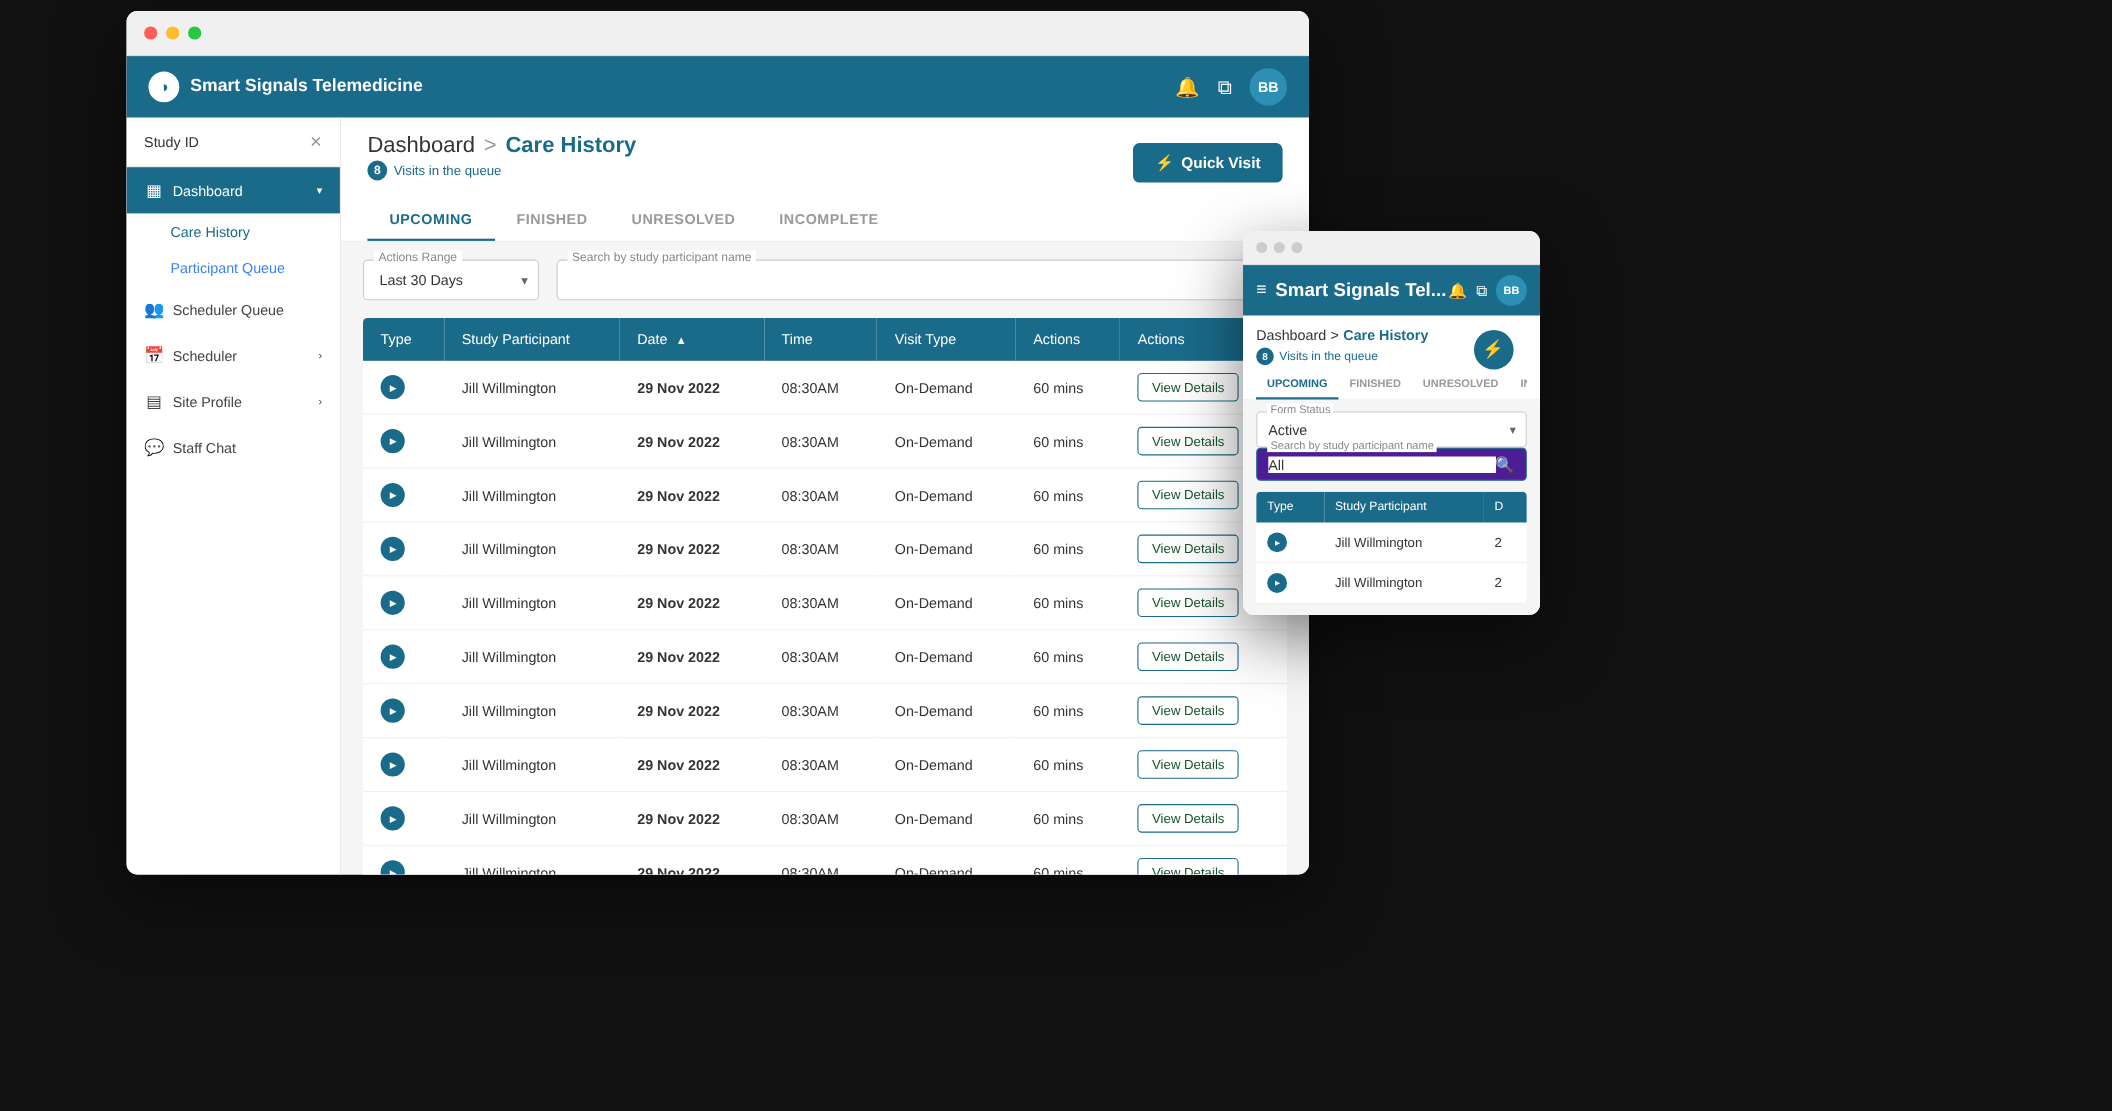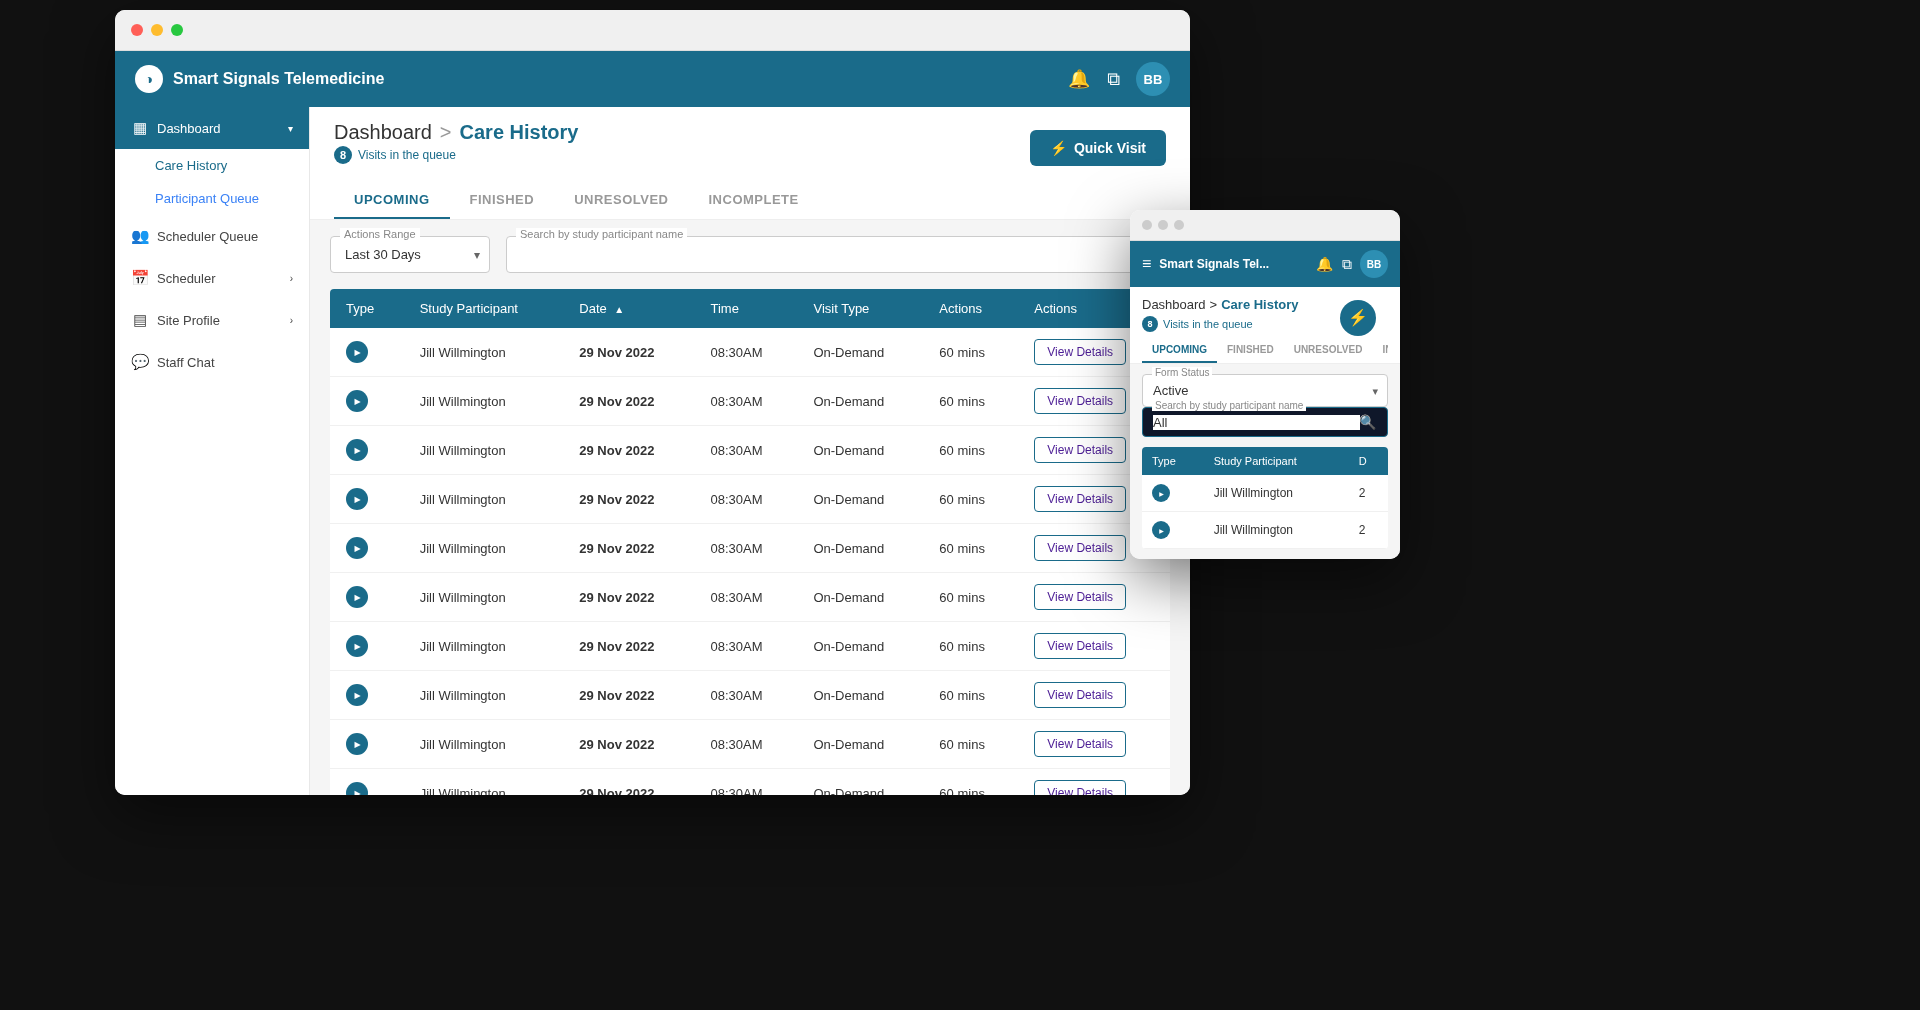--- a/index.html
+++ b/index.html
@@ -342,21 +342,21 @@
       justify-content: center;
     }
     .row-icon::after {
       content: '▶';
       color: #fff;
       font-size: 8px;
       margin-left: 1px;
     }
     .view-details-btn {
       background: #fff;
-      color: #4c1d95;
+      color: #14532d;
       border: 1px solid #1a6b8a;
       padding: 5px 12px;
       border-radius: 4px;
       font-size: 12px;
       cursor: pointer;
     }
     .sort-icon { margin-left: 4px; font-size: 10px; }
 
     
     .second-window {
@@ -392,21 +392,21 @@
       align-items: center;
       gap: 8px;
     }
     .hamburger {
       color: #fff;
       font-size: 16px;
       cursor: pointer;
     }
     .second-brand {
       color: #fff;
-      font-size: 12px;
+      font-size: 17px;
       font-weight: 600;
     }
     .second-navbar-right {
       display: flex;
       align-items: center;
       gap: 8px;
     }
     .second-nav-icon { color: #fff; font-size: 14px; }
     .second-avatar {
       width: 28px;
@@ -550,21 +550,21 @@
       font-size: 10px;
       color: #888;
       padding: 0 3px;
       z-index: 1;
     }
     .search-field-input-wrap {
       display: flex;
       align-items: center;
       border: 1px solid #1a6b8a;
       border-radius: 4px;
-      background: #0f172a;
+      background: #4c1d95;
       padding: 6px 10px;
     }
     .search-field-input {
       flex: 1;
       border: none;
       outline: none;
       font-size: 13px;
       color: #333;
     }
     .search-field-icon {
@@ -636,20 +636,24 @@
       <div class="navbar-right">
         <span class="nav-icon">🔔</span>
         <span class="nav-icon">⧉</span>
         <div class="avatar">BB</div>
       </div>
     </div>
 
     <div class="content-area">
 
       <div class="sidebar">
+        <div class="sidebar-study-id">
+          <span>Study ID</span>
+          <span class="sidebar-close">✕</span>
+        </div>
 
         <div class="sidebar-item active">
           <span class="sidebar-icon">▦</span>
           <span>Dashboard</span>
           <span class="chevron">▾</span>
         </div>
 
         <div class="sidebar-sub-item">Care History</div>
         <div class="sidebar-sub-item sub-inactive">Participant Queue</div>
 

